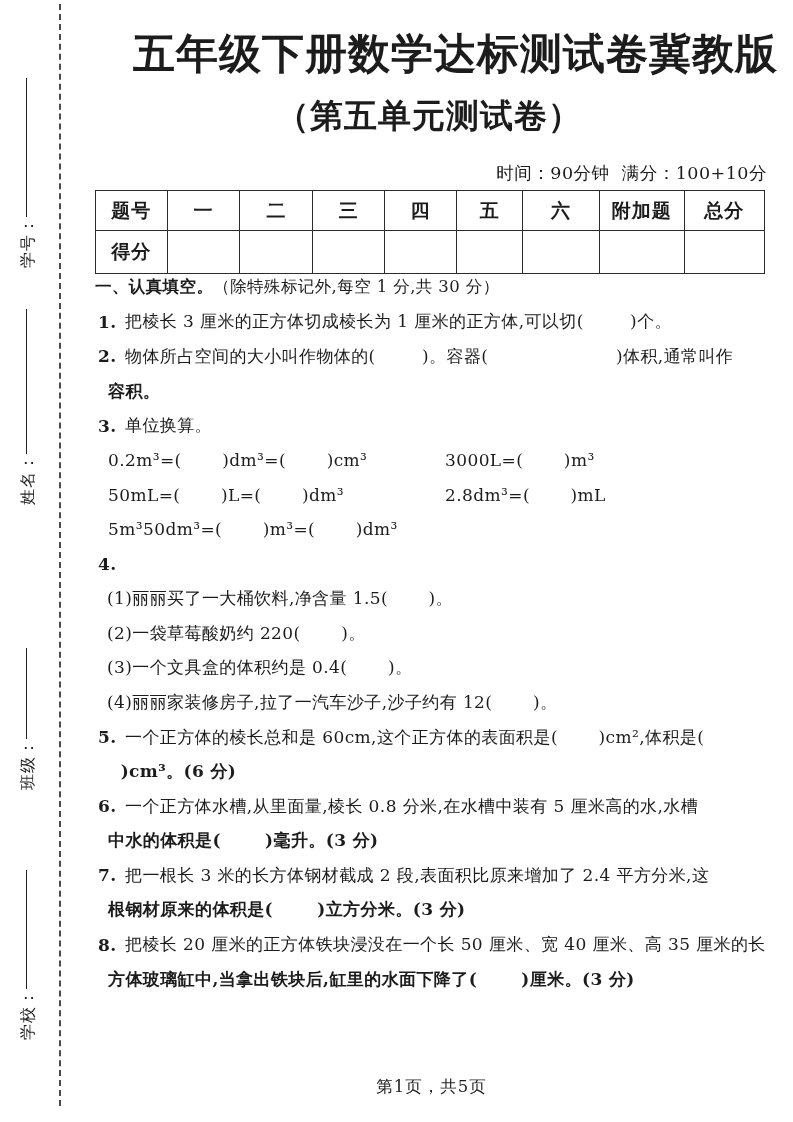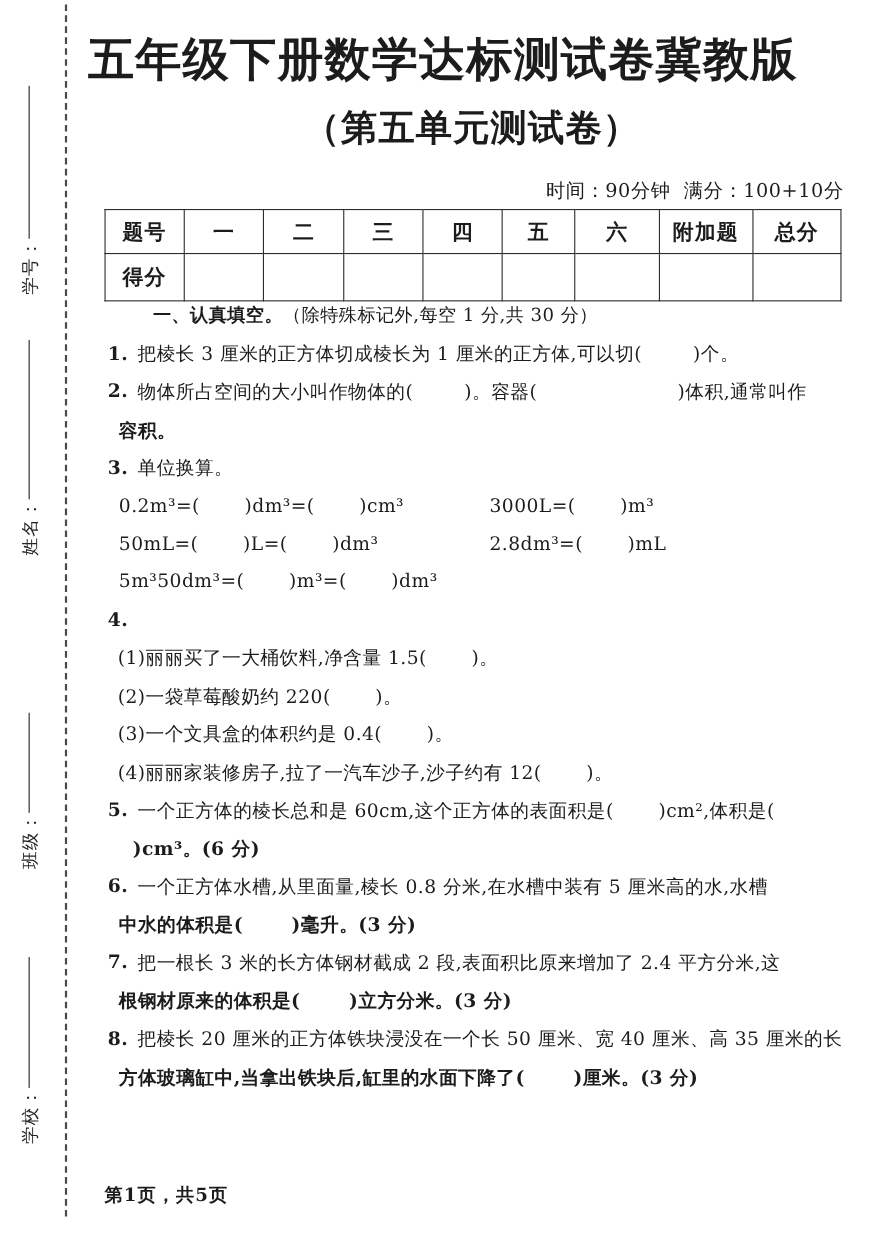--- a/index.html
+++ b/index.html
@@ -23,21 +23,21 @@
     transform:rotate(-90deg); transform-origin:0 0;
     display:flex; align-items:center;
     white-space:pre;
   }
   .side-label { font-size:16px; letter-spacing:1px; color:#222; }
   .side-rule { flex:1; height:0; border-bottom:1.6px solid #222; margin-bottom:3px; }
 
   
   .title {
     position:absolute; left:80px; right:15px; top:26px;
-    text-align:left; font-size:42px; font-weight:700;
+    text-align:right; font-size:42px; font-weight:700;
     letter-spacing:1px; white-space:pre;
   }
   .subtitle {
     position:absolute; left:80px; right:15px; top:94px;
     text-align:center; font-size:33px; font-weight:700;
     letter-spacing:1px; white-space:pre;
   }
   .meta {
     position:absolute; right:26px; top:161px;
     font-size:17.5px; white-space:pre; letter-spacing:0.5px;
@@ -58,35 +58,35 @@
   .score-table tr.val td { height:42px; }
 
   
   .body-lines {
     position:absolute; left:95px; top:270px; right:6px;
     font-size:17px; letter-spacing:0.4px;
   }
   .line { height:34.6px; display:flex; align-items:center; white-space:pre; }
   .line.heading .hb {
     font-family:"DejaVu Sans","Liberation Sans",sans-serif;
-    font-weight:700; font-size:16.5px;margin-left:44px;
+    font-weight:700; font-size:16.5px;
   }
   .line.heading .hn { font-size:16.5px;text-align:right; }
   .qnum { flex:0 0 30px; font-weight:700; padding-left:3px; box-sizing:border-box; }
   .qtext { flex:1; }
   .line.cont { padding-left:13px;font-weight:bold; }
   .line.conv { padding-left:13px; }
   .conv-left { flex:0 0 337px; }
   .conv-right { flex:1; }
   .line.sub { padding-left:12px; }
 
   
   .footer {
     position:absolute; left:95px; right:25px; top:1076px;
-    text-align:left; font-size:16.5px; letter-spacing:1px; white-space:pre;font-weight:bold;
+    text-align:center; font-size:16.5px; letter-spacing:1px; white-space:pre;
   }
 </style>
 </head>
 <body>
 
 <div class="paper">
 
   <div class="seal-line"></div>
 
   <div class="side-field" style="top:268px; width:190px;">

